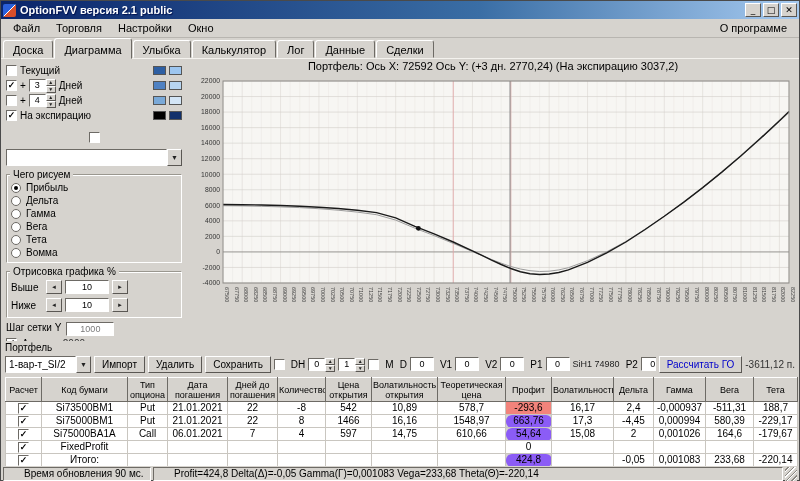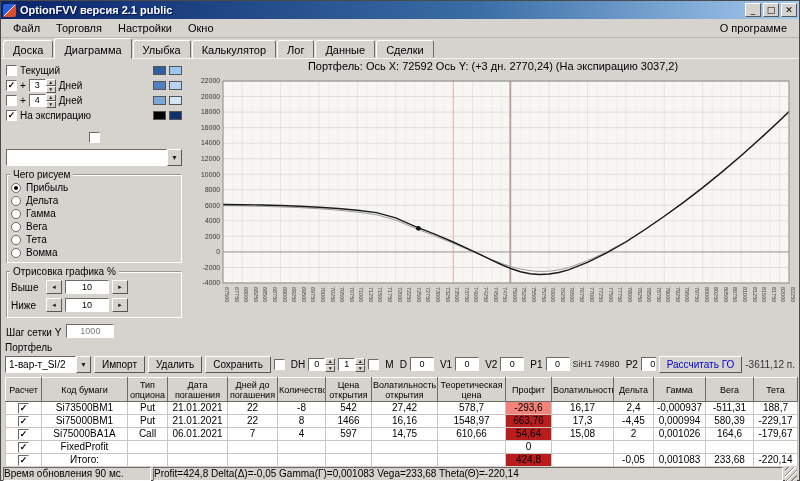--- a/index.html
+++ b/index.html
@@ -41,21 +41,21 @@
   .combo .carrow { width: 15px; background: #d6d3ce; border: 1px solid; border-color: #fff #5a5753 #5a5753 #fff; font-size: 7px; text-align: center; line-height: 15px; color: #222; }
   .group { border: 1px solid; border-color: #9a978f #fff #fff #9a978f; box-shadow: 1px 1px 0 #fff inset; position: relative; margin: 8px 0 4px; padding: 6px 4px 3px; }
   .group-title { position: absolute; top: -6px; left: 3px; background: #d6d3ce; padding: 0 3px; font-size: 10px; }
   .radio-row { height: 13px; display: flex; align-items: center; gap: 5px; font-size: 10px; }
   .radio { width: 10px; height: 10px; border-radius: 50%; background: #fff; border: 1px solid #6d6a65; position: relative; flex: 0 0 10px; }
   .radio.sel::after { content: ""; position: absolute; left: 2px; top: 2px; width: 4px; height: 4px; border-radius: 50%; background: #000; }
   .range-row { height: 18px; display: flex; align-items: center; gap: 3px; font-size: 10px; }
   .range-row .lbl { width: 32px; }
   .abtn { width: 16px; height: 14px; background: #d6d3ce; border: 1px solid; border-color: #fff #5a5753 #5a5753 #fff; font-size: 6px; text-align: center; line-height: 12px; color: #222; }
   .range-box { width: 44px; height: 14px; background: #fff; border: 1px solid; border-color: #6d6a65 #fff #fff #6d6a65; text-align: center; font-size: 9px; line-height: 12px; }
-  .grid-row { height: 16px; display: flex; align-items: flex-end; gap: 5px; font-size: 10px; }
+  .grid-row { height: 16px; display: flex; align-items: flex-start; gap: 5px; font-size: 10px; }
   .small-box { width: 48px; height: 14px; background: #fff; border: 1px solid; border-color: #6d6a65 #fff #fff #6d6a65; text-align: center; font-size: 9px; line-height: 12px; }
   .small-box.gray { color: #7a7a7a; }
   .auto-val { margin-left: 14px; color: #333; }
 
   
   .chart-col { flex: 1; padding: 1px 2px; overflow: hidden; }
   .chart-title { height: 15px; text-align: center; font-size: 11px; white-space: nowrap; overflow: hidden; }
   #chart-svg { display: block; background: #d6d3ce; }
 
   
@@ -69,26 +69,26 @@
   .field-box { width: 24px; height: 14px; background: #fff; border: 1px solid; border-color: #6d6a65 #fff #fff #6d6a65; text-align: center; font-size: 9px; line-height: 12px; flex: 0 0 24px; }
   .field-info { font-size: 9px; color: #222; }
   .go-value { font-size: 10px; color: #333; flex: 0 0 auto; }
 
   
   .table-area { flex: 0 0 89px; padding: 0 4px; overflow: hidden; }
   table { border-collapse: collapse; table-layout: fixed; width: 792px; }
   th { background: #d6d3ce; border: 1px solid; border-color: #fff #6d6a65 #6d6a65 #fff; font-weight: normal; font-size: 9px; line-height: 10px; height: 24px; padding: 0 1px; overflow: hidden; }
   td { background: #fff; border: 1px solid #c9c6c0; font-size: 10px; height: 12px; line-height: 12px; text-align: center; padding: 0 1px; white-space: nowrap; overflow: hidden; }
   td.profit-neg { background: #f2837b; }
-  td.profit-pos { background: #b91c1c; }
+  td.profit-pos { background: #8b5cf6; border-radius: 6px; }
   td .cb { margin: 0 auto; }
 
   
   .statusbar { flex: 0 0 16px; display: flex; gap: 2px; padding: 1px 2px; align-items: stretch; }
-  .status-cell { border: 1px solid; border-color: #6d6a65 #fff #fff #6d6a65; font-size: 10px; line-height: 12px; padding: 0 0; white-space: nowrap; overflow: hidden; }
+  .status-cell { border: 1px solid; border-color: #6d6a65 #fff #fff #6d6a65; font-size: 10px; line-height: 12px; padding: 0 20px; white-space: nowrap; overflow: hidden; }
   .status-cell.first { flex: 0 0 148px; }
   .status-cell.rest { flex: 1; }
   .grip { width: 12px; background: repeating-linear-gradient(135deg,#d6d3ce 0 2px,#8a8781 2px 3px,#fff 3px 4px); }
 </style>
 </head>
 <body>
 
 <div class="window">
 
   <div class="titlebar">
@@ -476,21 +476,21 @@
           <tr>
             <td>
               <div class="cb checked">✓</div>
             </td>
             <td>Si73500BM1</td>
             <td>Put</td>
             <td>21.01.2021</td>
             <td>22</td>
             <td>-8</td>
             <td>542</td>
-            <td>27,42</td>
+            <td>10,89</td>
             <td>578,7</td>
             <td class="profit-neg">-293,6</td>
             <td>16,17</td>
             <td>2,4</td>
             <td>-0,000937</td>
             <td>-511,31</td>
             <td>188,7</td>
           </tr>
           <tr>
             <td>

